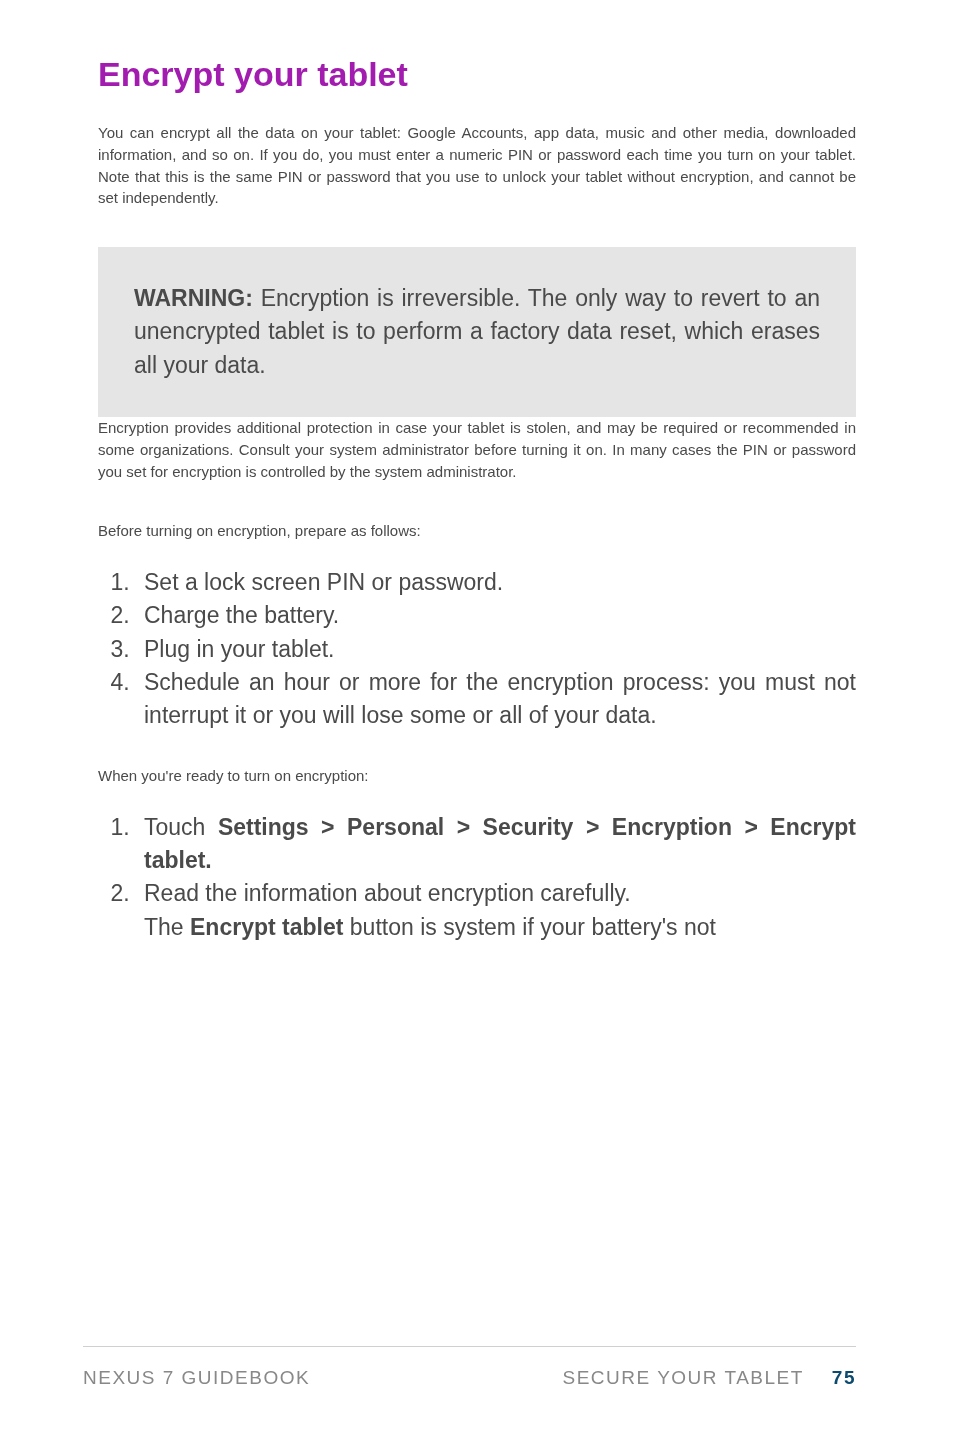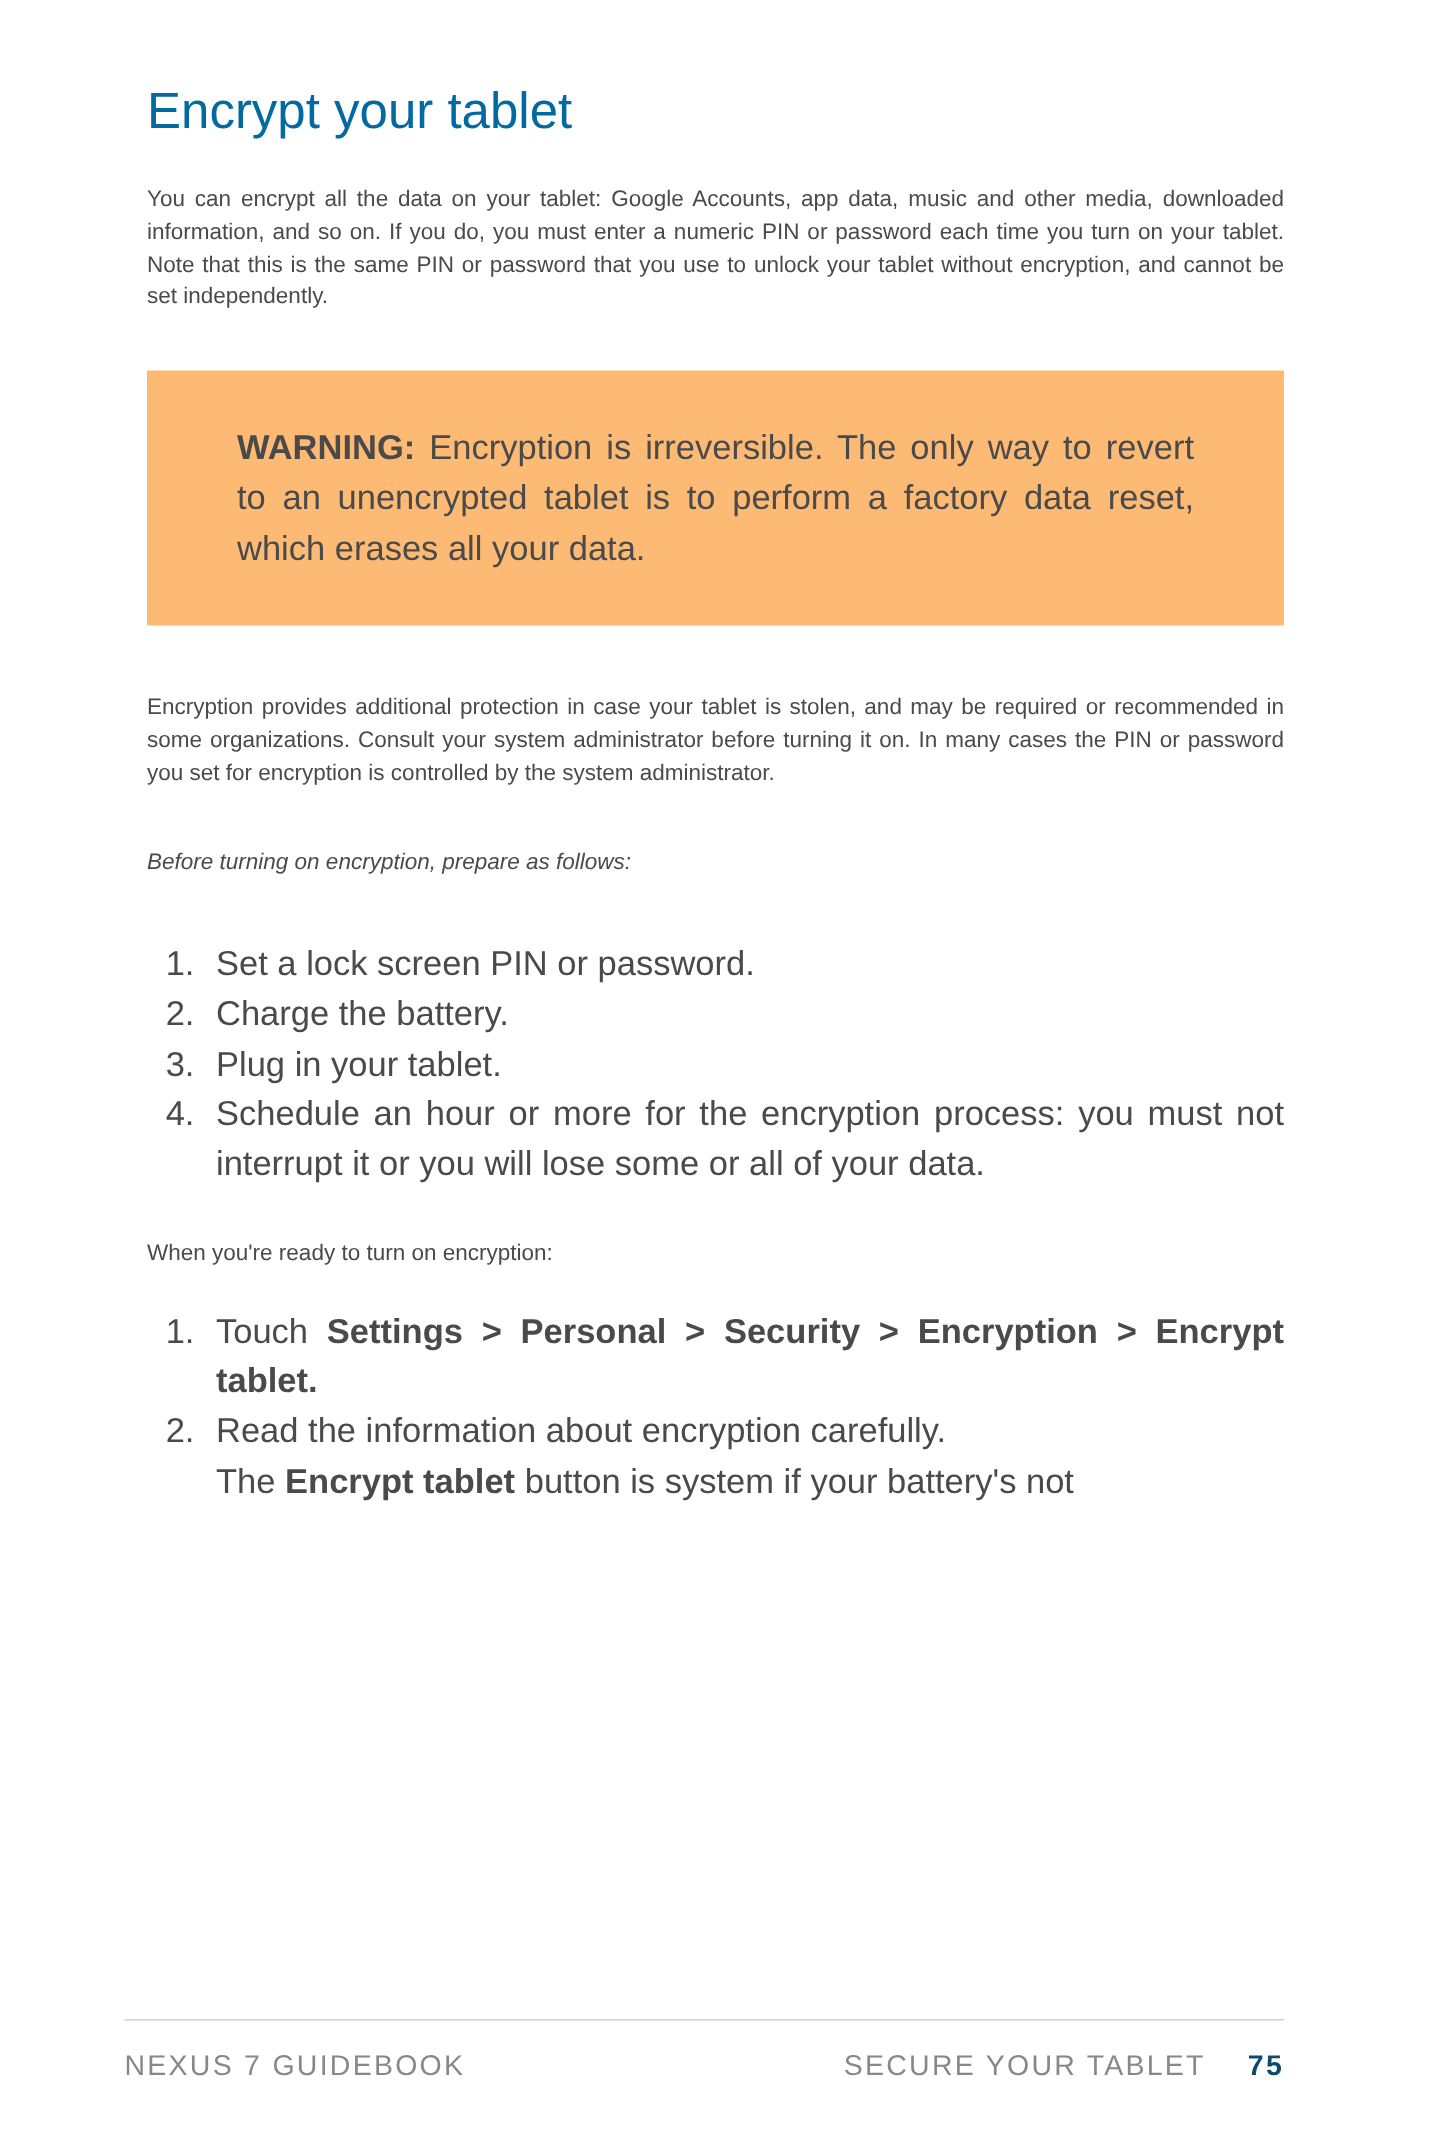--- a/index.html
+++ b/index.html
@@ -11,35 +11,34 @@
       width: 954px;
       height: 1435px;
       background: #ffffff;
       font-family: Arial, Helvetica, sans-serif;
       color: #4a4a4a;
       padding: 55px 98px 50px 98px;
       position: relative;
     }
     .page-title {
       font-size: 34px;
-      font-weight: normal;
-      color: #0369a1;
+      font-weight: bold;
+      color: #a21caf;
       margin-bottom: 28px;
     }
     .body-text {
       font-size: 15px;
       line-height: 1.45;
       color: #4a4a4a;
       margin-bottom: 38px;
       text-align: justify;
     }
     .warning-box {
-      background: #fdba74;
-      padding: 35px 60px;
-      margin-bottom: 44px;
+      background: #e5e5e5;
+      padding: 35px 36px;
     }
     .warning-text {
       font-size: 23px;
       line-height: 1.45;
       color: #4a4a4a;
       text-align: justify;
     }
     .warning-label {
       font-weight: bold;
     }
@@ -73,22 +72,21 @@
     .footer-right {
       display: flex;
       gap: 28px;
       align-items: flex-start;
     }
     .page-num {
       font-weight: bold;
       color: #0c4a6e;
     }
     .para-prepare {
-      margin-bottom: 40px;
-      font-style: italic;
+      margin-bottom: 24px;
     }
     .para-ready {
       margin-bottom: 24px;
       margin-top: 16px;
     }
   </style>
 </head>
 <body>
 
 <h1 class="page-title">Encrypt your tablet</h1>

